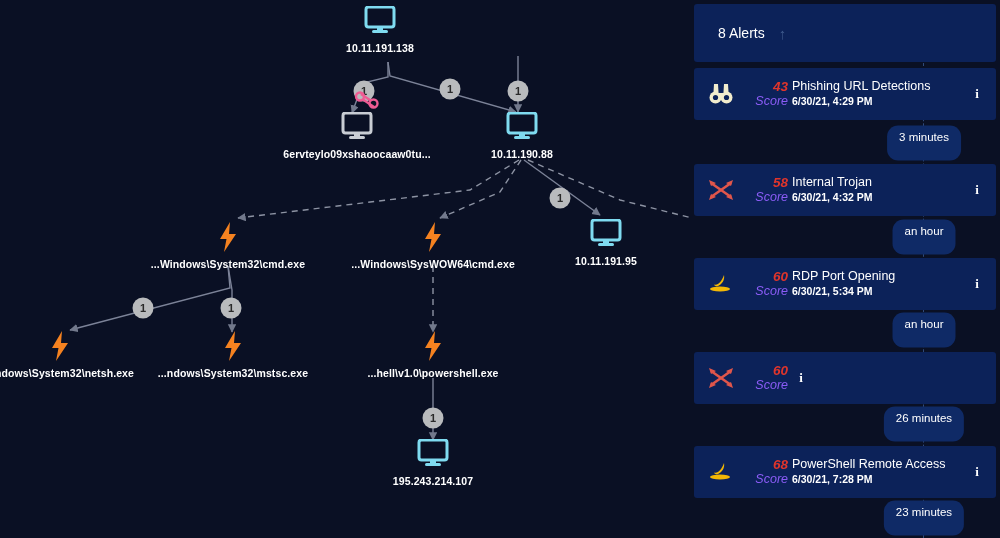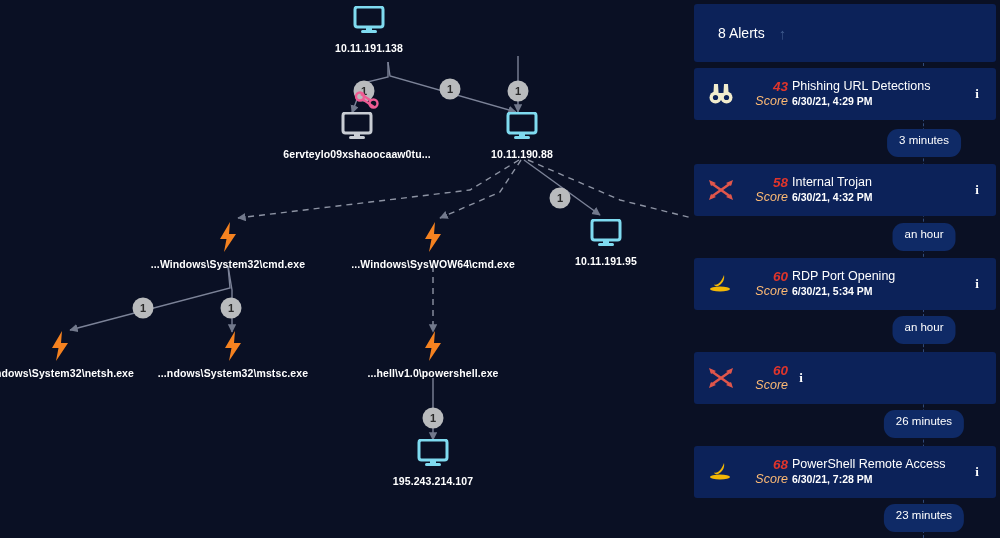--- a/index.html
+++ b/index.html
@@ -114,21 +114,21 @@
   }
   .score-num {
     display: block;
     color: #e0352b;
     font-size: 13.5px;
     font-weight: bold;
     line-height: 15px;
   }
   .score-lbl {
     display: block;
-    color: #fdba74;
+    color: #8b5cf6;
     font-size: 12.5px;
     line-height: 15px;
   }
   .txt-col { flex: 1 1 auto; min-width: 0; }
   .alert-title {
     display: block;
     color: #ffffff;
     font-size: 12.5px;
     line-height: 15px;
     white-space: nowrap;
@@ -160,21 +160,21 @@
     color: #3f5a8c;
     font-size: 15px;
     line-height: 1;
   }
   .pill {
     position: absolute;
     background: #0f2a66;
     color: #ffffff;
     font-size: 11.5px;
     border-radius: 11px;
-    height: 28px;
+    height: 35px;
     line-height: 22px;
     padding: 0 12px;
     transform: translate(-50%, -50%);
     white-space: nowrap;
   }
 </style>
 </head>
 <body>
 
 <div id="app">
@@ -203,21 +203,21 @@
       <path d="M 228,266 L 230,288 L 70,330" stroke="#7c8398" stroke-width="1.4" fill="none" marker-end="url(#arrow)"></path>
       <path d="M 228,266 L 232,290 L 232,332" stroke="#7c8398" stroke-width="1.4" fill="none" marker-end="url(#arrow)"></path>
 
       <path d="M 433,266 L 433,332" stroke="#8d93a3" stroke-width="1.4" fill="none" stroke-dasharray="6,5" marker-end="url(#arrow)"></path>
 
       <path d="M 433,378 L 433,440" stroke="#7c8398" stroke-width="1.4" fill="none" marker-end="url(#arrow)"></path>
 
       <path d="M 718,235 A 14,13 0 1 1 716,252" stroke="#7c8398" stroke-width="1.4" fill="none" marker-end="url(#arrow)"></path>
     </svg>
 
-    <div class="node" style="left:369px;top:30px;">
+    <div class="node" style="left:380px;top:30px;">
       <span class="glyph">
         <svg width="32" height="28" viewBox="0 0 32 28">
             <rect x="2" y="1" width="28" height="20" rx="2.5" fill="none" stroke="#7fdbf0" stroke-width="3"></rect>
             <rect x="13" y="21" width="6" height="4" fill="#7fdbf0"></rect>
             <rect x="8" y="24" width="16" height="3" rx="1.5" fill="#7fdbf0"></rect>
           </svg>
       </span>
       <span class="nlabel">10.11.191.138</span>
     </div>
 

